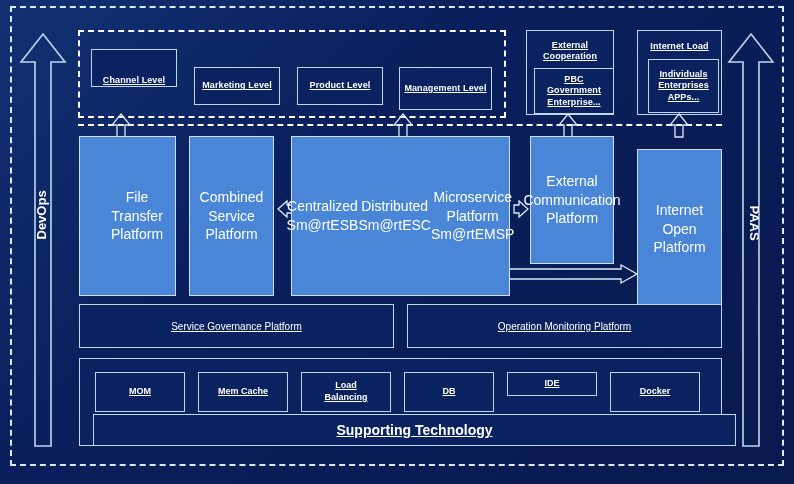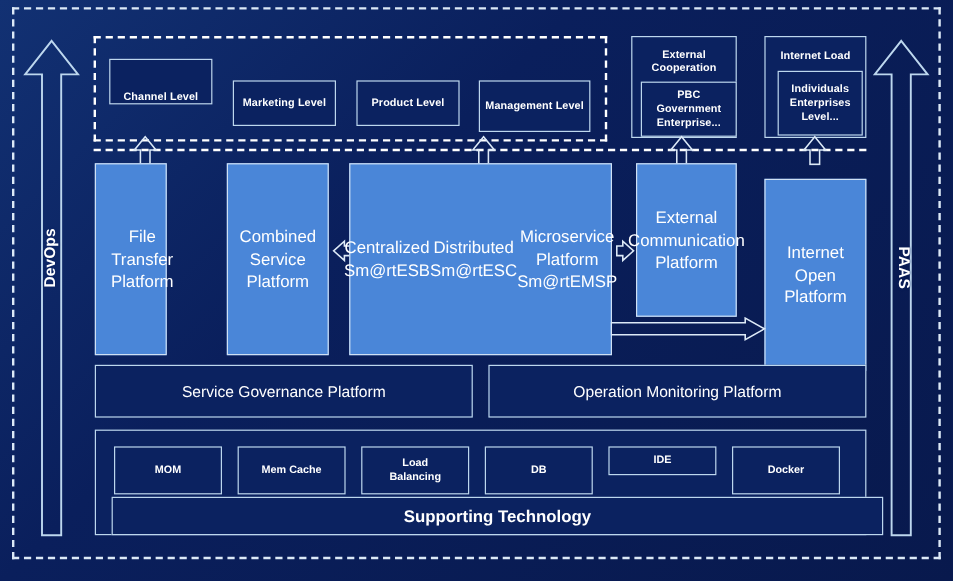--- a/index.html
+++ b/index.html
@@ -24,31 +24,32 @@
 
   
   .dashed-group{
     border:2px dashed #ffffff;background:transparent;
   }
 
   
   .navy-box{
     background:#0b2260;border:1.5px solid #bdd7ee;
     color:#ffffff;
+    text-decoration:underline;
   }
   .navy-box.thin{border-width:1px;}
 
   
   .blue-box{
     background:#4a86d8;border:1.5px solid #cfe0f4;color:#ffffff;
   }
 
   .lbl-sm{font-size:9px;font-weight:bold;line-height:1.25;letter-spacing:.1px;}
   .lbl-plat{font-size:14px;font-weight:normal;line-height:1.35;}
-  .lbl-bar{font-size:13px;font-weight:normal;}
+  .lbl-bar{font-size:10px;font-weight:normal;}
   .lbl-sup{font-size:14px;font-weight:bold;}
   .lbl-tech{font-size:9px;font-weight:bold;line-height:1.3;}
 
   
   .up-arrow{pointer-events:none;}
   .h-arrow{pointer-events:none;}
 
   
   .side-arrow{pointer-events:none;}
   .side-text{
@@ -96,39 +97,39 @@
     <span>Management Level</span>
   </div>
 
   <div class="abs navy-box" style="left:526px;top:30px;width:88px;height:85px;">
     <div class="ctr lbl-sm" style="height:32px;padding:4px 3px 0;">External Cooperation</div>
     <div class="navy-box ctr lbl-sm thin" style="position:absolute;left:7px;top:37px;width:74px;height:40px;padding:2px;text-align:center;">PBC Government Enterprise...</div>
   </div>
 
   <div class="abs navy-box" style="left:637px;top:30px;width:85px;height:85px;">
     <div class="ctr lbl-sm" style="height:22px;padding:5px 3px 0;">Internet Load</div>
-    <div class="navy-box ctr lbl-sm thin" style="position:absolute;left:10px;top:28px;width:65px;height:48px;padding:2px;">Individuals Enterprises Level...</div>
+    <div class="navy-box ctr lbl-sm thin" style="position:absolute;left:10px;top:28px;width:65px;height:48px;padding:2px;">Individuals Enterprises APPs...</div>
   </div>
 
   <div class="abs" style="left:78px;top:124px;width:644px;height:0;border-top:2px dashed #ffffff;"></div>
 
   <svg class="abs up-arrow" style="left:110px;top:112px;" width="22" height="26">
     <polygon points="11,2 20,13 15,13 15,25 7,25 7,13 2,13" fill="none" stroke="#dce9f7" stroke-width="1.3"></polygon>
   </svg>
   <svg class="abs up-arrow" style="left:392px;top:112px;" width="22" height="26">
     <polygon points="11,2 20,13 15,13 15,25 7,25 7,13 2,13" fill="none" stroke="#dce9f7" stroke-width="1.3"></polygon>
   </svg>
   <svg class="abs up-arrow" style="left:557px;top:112px;" width="22" height="26">
     <polygon points="11,2 20,13 15,13 15,25 7,25 7,13 2,13" fill="none" stroke="#dce9f7" stroke-width="1.3"></polygon>
   </svg>
   <svg class="abs up-arrow" style="left:668px;top:112px;" width="22" height="26">
     <polygon points="11,2 20,13 15,13 15,25 7,25 7,13 2,13" fill="none" stroke="#dce9f7" stroke-width="1.3"></polygon>
   </svg>
 
-  <div class="abs blue-box ctr lbl-plat" style="left:79px;top:136px;width:60px;height:160px;padding-left:19px;">
+  <div class="abs blue-box ctr lbl-plat" style="left:79px;top:136px;width:97px;height:160px;padding-left:19px;">
     <span>File Transfer Platform</span>
   </div>
 
   <div class="abs blue-box ctr lbl-plat" style="left:189px;top:136px;width:85px;height:160px;">
     <span>Combined Service Platform</span>
   </div>
 
   <svg class="abs h-arrow" style="left:276px;top:198px;" width="18" height="22">
     <polygon points="2,11 11,3 11,7 16,7 16,15 11,15 11,19" fill="none" stroke="#dce9f7" stroke-width="1.3"></polygon>
   </svg>

